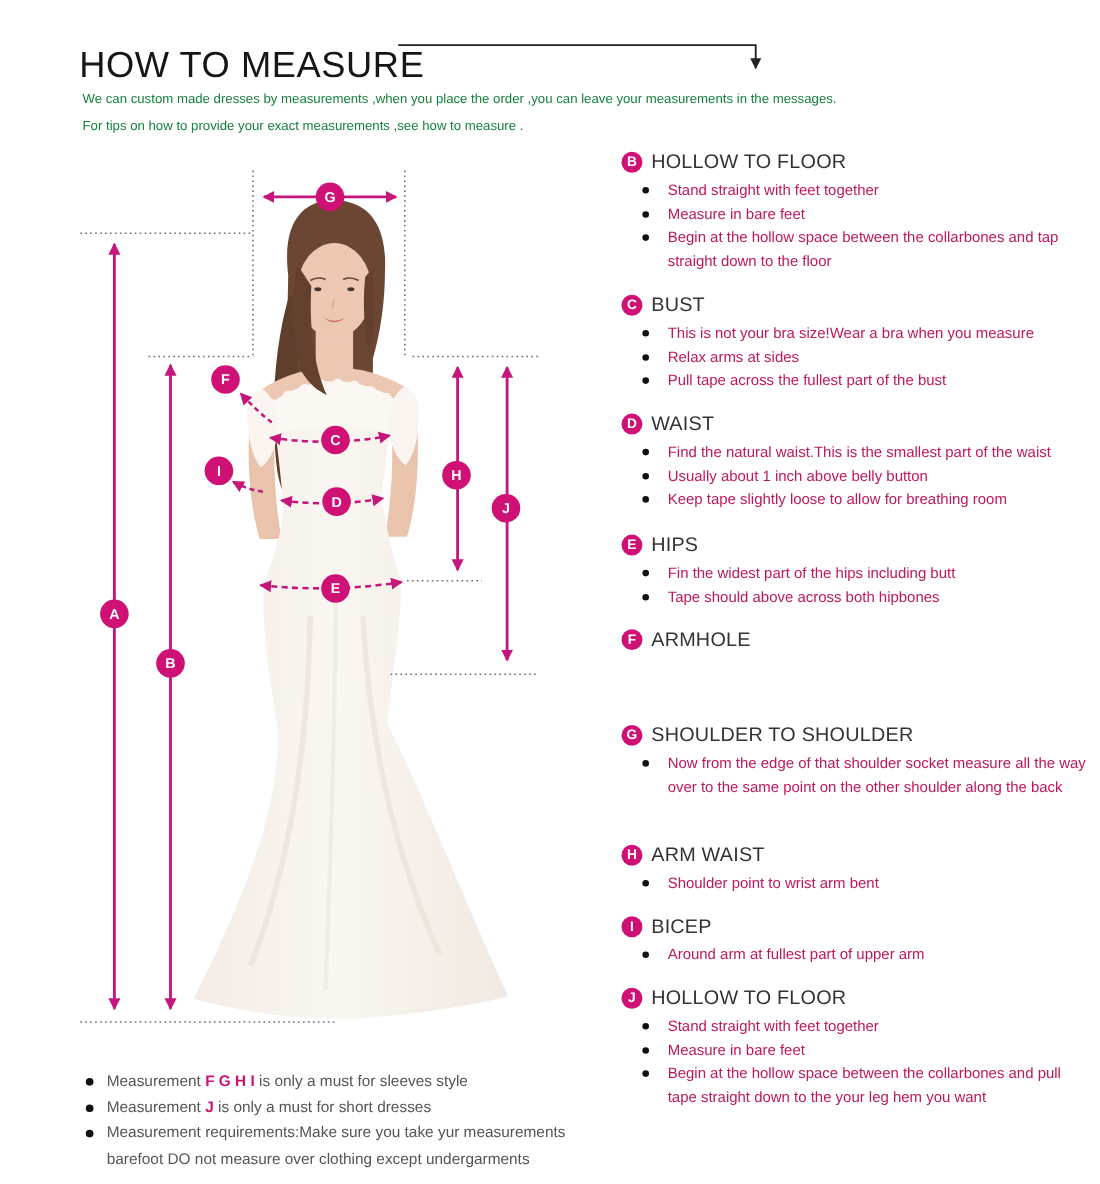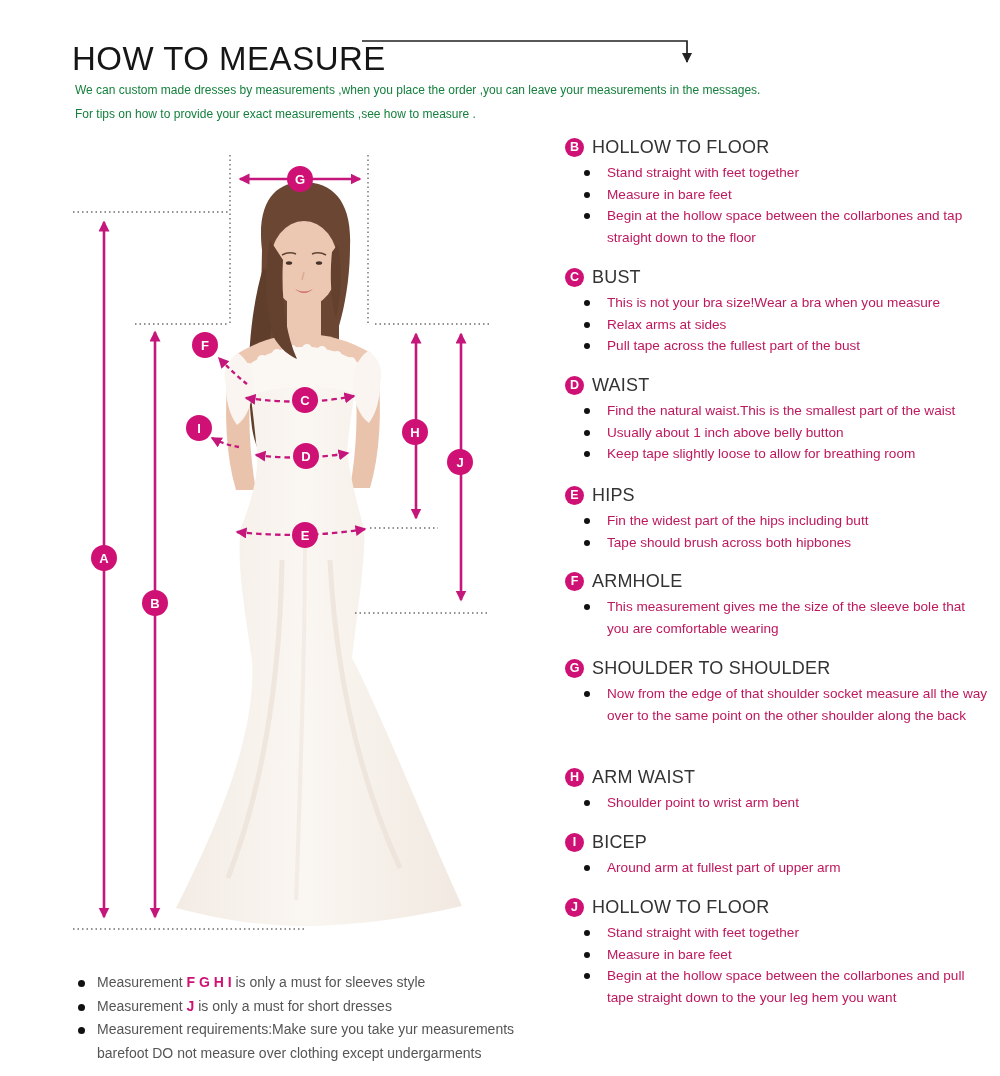--- a/index.html
+++ b/index.html
@@ -213,32 +213,29 @@
     </ul>
   </section>
 
   <section class="msec" style="top:485px">
     <div class="sec-head">
         <span class="badge">E</span>
       <span class="sec-title">HIPS</span>
       </div>
     <ul>
       <li>Fin the widest part of the hips including butt</li>
-      <li>Tape should brush across both hipbones</li>
+      <li>Tape should above across both hipbones</li>
     </ul>
   </section>
 
   <section class="msec" style="top:571px">
     <div class="sec-head">
         <span class="badge">F</span>
       <span class="sec-title">ARMHOLE</span>
       </div>
-    <ul>
-      <li>This measurement gives me the size of the sleeve bole that you are comfortable wearing</li>
-    </ul>
   </section>
 
   <section class="msec" style="top:658px">
     <div class="sec-head">
         <span class="badge">G</span>
       <span class="sec-title">SHOULDER TO SHOULDER</span>
       </div>
     <ul>
       <li>Now from the edge of that shoulder socket measure all the way over to the same point on the other shoulder along the back</li>
     </ul>

